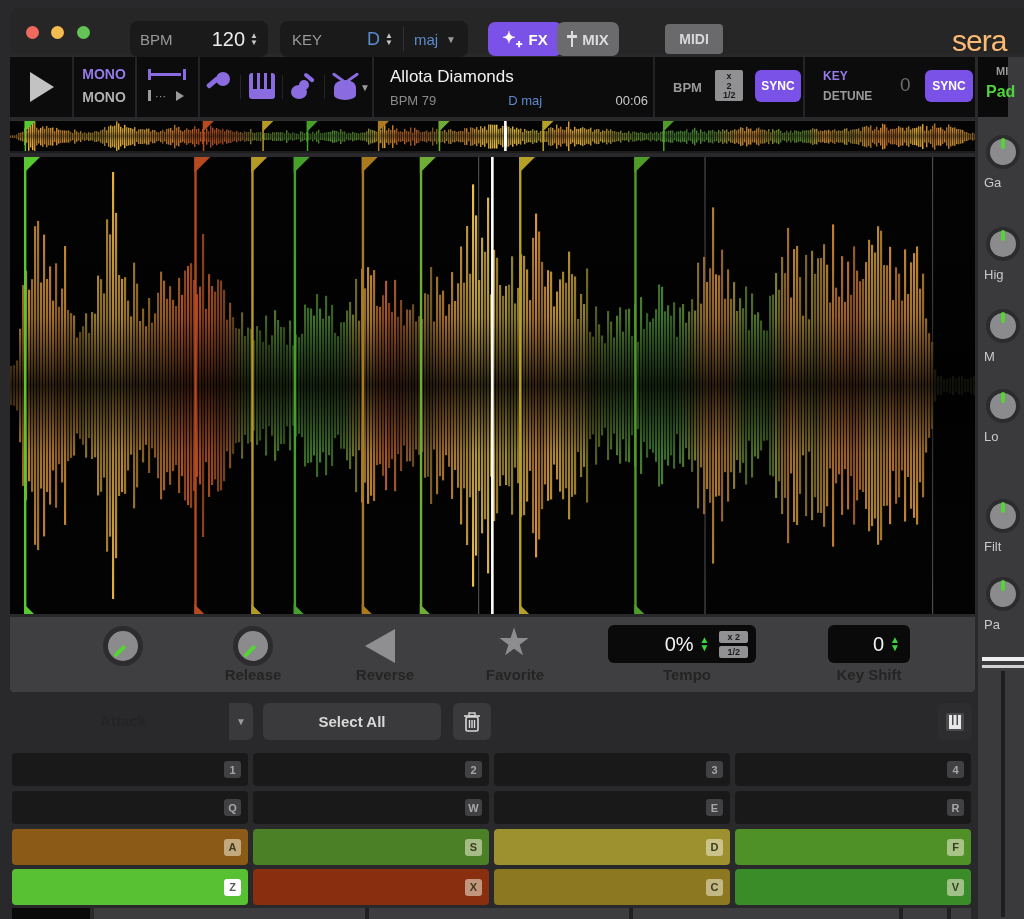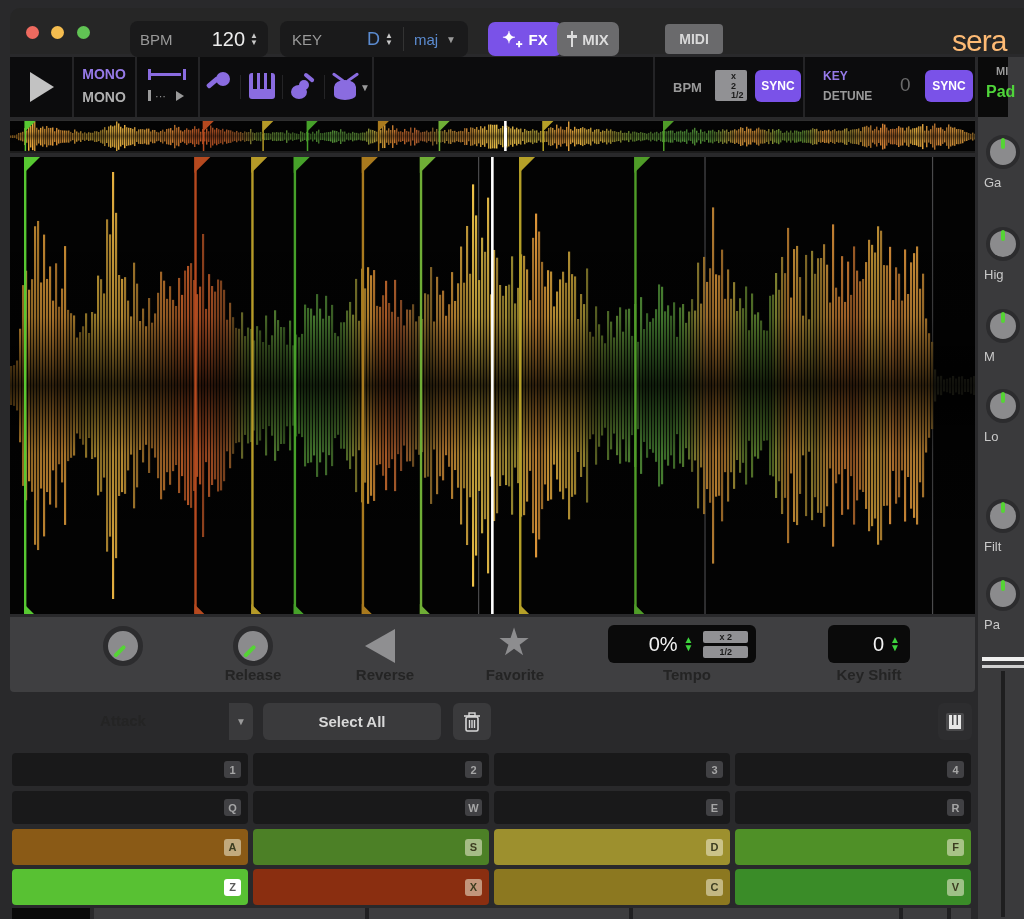--- a/index.html
+++ b/index.html
@@ -37,21 +37,21 @@
   .knob { width:40px; height:40px; border-radius:50%; background:#8b8b8d;
           border:5px solid #2c2c2e; position:absolute; }
   .knob .tick { position:absolute; left:50%; top:50%; width:4px; height:15px;
                 background:#55d435; border-radius:2px; transform-origin:top center; }
   .ctl-label { position:absolute; top:49px; width:140px; text-align:center;
                font-size:15px; font-weight:bold; color:#242424; }
   .blackbox { position:absolute; background:#0a0a0a; border-radius:6px; height:38px; top:8px;
               display:flex; align-items:center; color:#f2f2f2; }
   .garrow { display:flex; flex-direction:column; line-height:8px; font-size:10px; color:#3ed43e; }
   .chip { background:#919194; color:#1b1b1b; font-size:9px; font-weight:bold;
-          border-radius:2px; padding:1px 16px; text-align:center; }
+          border-radius:2px; padding:1px 8px; text-align:center; }
 
   
   .gbtn { position:absolute; top:703px; height:37px; background:#3a3a3c; border-radius:6px;
           color:#d8d8d8; font-weight:bold; font-size:15px; display:flex;
           align-items:center; justify-content:center; }
 
   
   .pad { position:absolute; border-radius:4px; display:flex; align-items:center;
          justify-content:flex-end; padding-right:7px; }
   .pad.empty { background:#19191a; }
@@ -164,20 +164,28 @@
     <rect x="14" y="2" width="12" height="4" rx="2" fill="#8a6ce0" transform="rotate(40 16 4)"></rect>
   </svg>
   <div class="tcell-div" style="left:314px;top:18px;bottom:18px;width:1px;"></div>
   <svg class="icn" style="left:320px;" width="30" height="30" viewBox="0 0 30 30">
     <path d="M4 16 A11 7 0 0 1 26 16 L26 24 A11 5 0 0 1 4 24 Z" fill="#8a6ce0"></path>
     <rect x="2" y="2" width="14" height="3" rx="1.5" fill="#8a6ce0" transform="rotate(35 4 4)"></rect>
     <rect x="15" y="2" width="14" height="3" rx="1.5" fill="#8a6ce0" transform="rotate(-35 27 4)"></rect>
   </svg>
   <div class="abs" style="left:350px;top:25px;color:#9a9a9a;font-size:10px;">▼</div>
 
+  <div class="abs" style="left:380px;top:10px;width:258px;">
+    <div style="color:#f2f2f2;font-size:17px;">Allota Diamonds</div>
+    <div style="display:flex;margin-top:6px;font-size:13px;">
+      <span style="color:#8a8a8a;">BPM 79</span>
+      <span style="color:#5b8bd0;margin-left:72px;">D maj</span>
+      <span style="color:#c9c9c9;margin-left:auto;">00:06</span>
+    </div>
+  </div>
 
   <div class="abs" style="left:653px;top:0;width:140px;height:60px;">
     <span class="abs" style="left:10px;top:23px;color:#9a9a9a;font-size:13px;font-weight:bold;">BPM</span>
     <span class="chip abs" style="left:52px;top:13px;width:28px;">x 2</span>
     <span class="chip abs" style="left:52px;top:32px;width:28px;">1/2</span>
     <span class="abs" style="left:92px;top:13px;width:46px;height:32px;background:#7a52e8;color:#fff;border-radius:6px;font-size:12px;font-weight:bold;display:flex;align-items:center;justify-content:center;">SYNC</span>
   </div>
 
   <div class="abs" style="left:795px;top:0;width:180px;height:60px;">
     <span class="abs purple" style="left:18px;top:12px;font-size:12px;font-weight:bold;">KEY</span>

